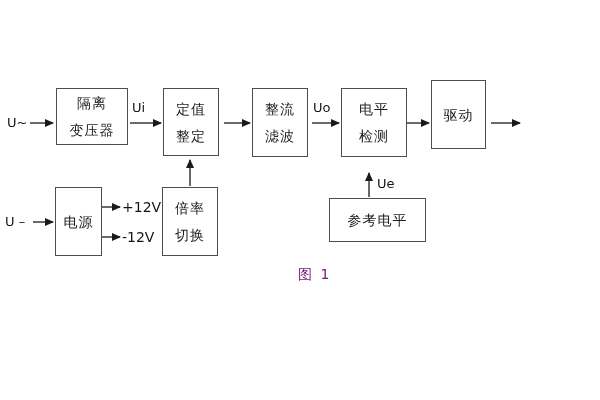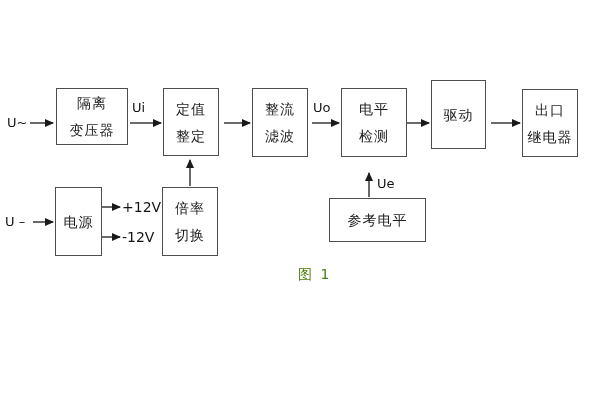--- a/index.html
+++ b/index.html
@@ -17,21 +17,21 @@
     letter-spacing:1px;
   }
   .box span:empty{display:none;}
   .box span{white-space:nowrap;}
   .lbl{
     position:absolute;font-size:13px;line-height:1;color:#141414;white-space:nowrap;
   }
   .sig{font-size:13px;}
   .volt{font-size:14px;}
   .caption{
-    position:absolute;left:298px;top:266px;font-size:14px;color:#4d7c0f;
+    position:absolute;left:298px;top:266px;font-size:14px;color:#701a75;
     letter-spacing:2px;
   }
 </style>
 </head>
 <body>
 
 <div id="canvas">
 
   <svg id="wires" viewBox="0 0 600 400" xmlns="http://www.w3.org/2000/svg">
     <defs>
@@ -72,24 +72,20 @@
   <div class="box" style="left:341px;top:88px;width:66px;height:69px">
     <span>电平</span>
     <span>检测</span>
   </div>
 
   <div class="box" style="left:431px;top:80px;width:55px;height:69px">
     <span>驱动</span>
 
   </div>
 
-  <div class="box" style="left:522px;top:89px;width:56px;height:68px">
-    <span>出口</span>
-    <span>继电器</span>
-  </div>
 
   <div class="box" style="left:55px;top:187px;width:47px;height:69px">
     <span>电源</span>
 
   </div>
 
   <div class="box" style="left:162px;top:187px;width:56px;height:69px">
     <span>倍率</span>
     <span>切换</span>
   </div>

